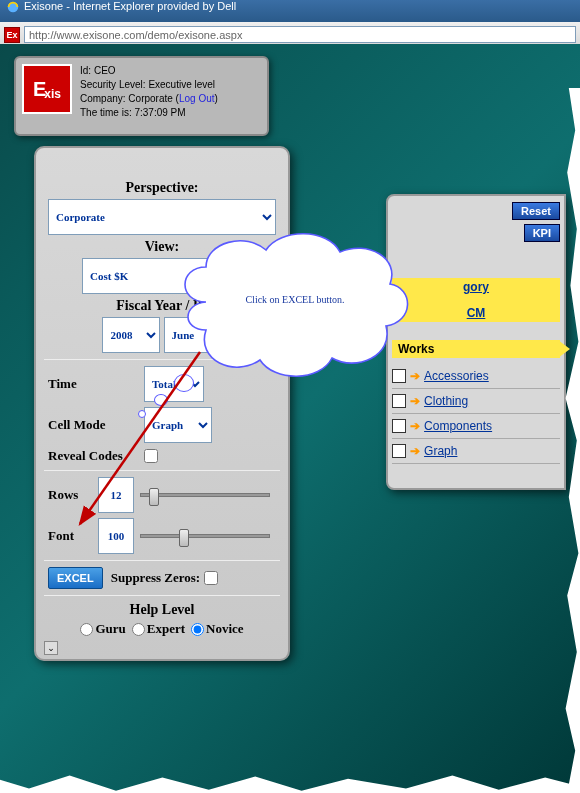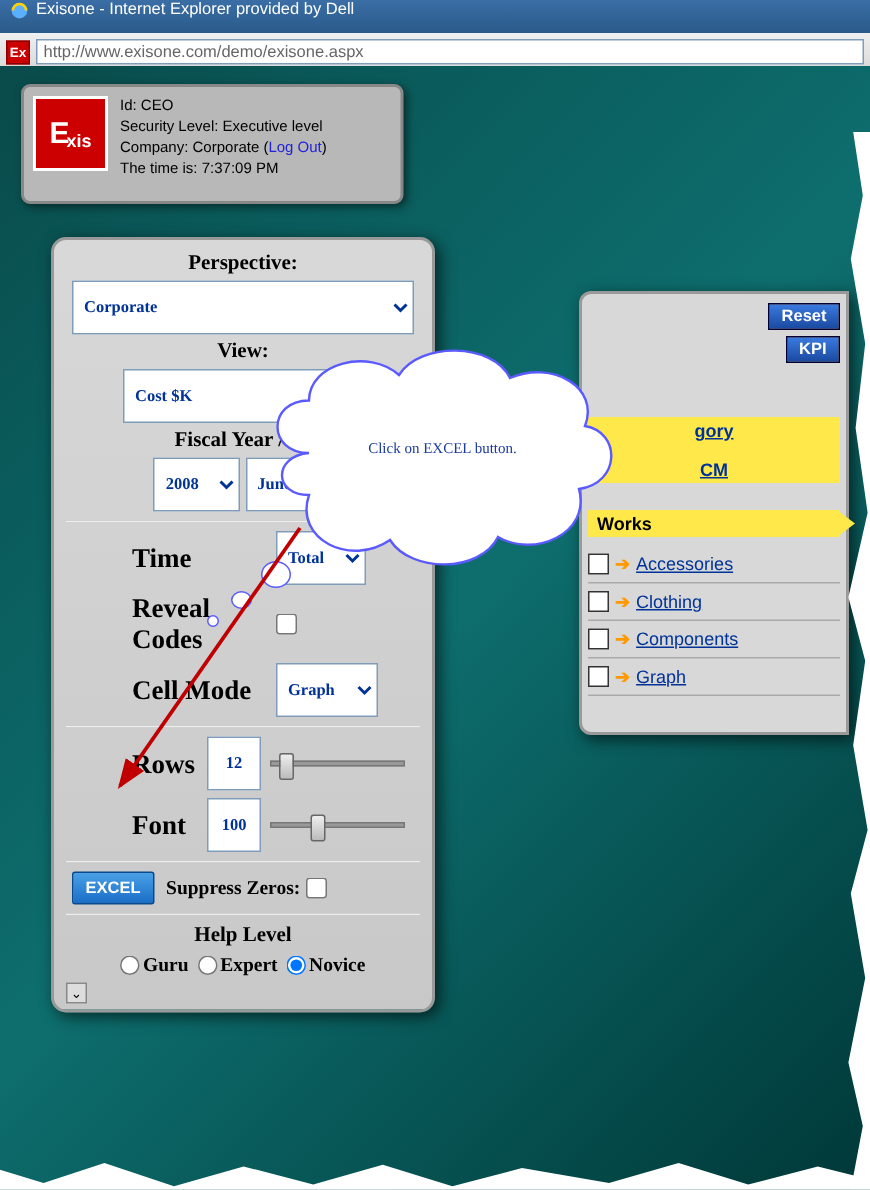--- a/index.html
+++ b/index.html
@@ -19,25 +19,25 @@
 
   
   .userbox { position:absolute; left:14px; top:12px; width:255px; height:80px; background:#b8b8b8; border:2px solid #888; border-radius:6px; display:flex; padding:6px; box-shadow:2px 2px 6px rgba(0,0,0,.5);}
   .logo { width:50px; height:50px; background:#c00; border:2px solid #fff; color:#fff; font-weight:bold; font-size:20px; display:flex; align-items:center; justify-content:center; margin-right:8px;}
   .logo .xis { font-size:12px; margin-top:10px; margin-left:-2px;}
   .userinfo { font-size:10px; color:#000; line-height:14px; }
   .userinfo b { font-weight:bold; }
   .userinfo a { color:#22d; cursor:pointer;}
 
   
-  .panel { position:absolute; left:34px; top:114px; width:256px; background:linear-gradient(#d8d8d8,#c8c8c8); border:2px solid #999; border-radius:10px; padding:4px 12px 22px; box-shadow:3px 3px 10px rgba(0,0,0,.6);}
+  .panel { position:absolute; left:34px; top:102px; width:256px; background:linear-gradient(#d8d8d8,#c8c8c8); border:2px solid #999; border-radius:10px; padding:28px 12px 22px; box-shadow:3px 3px 10px rgba(0,0,0,.6);}
   .panel .section-label { text-align:center; font-weight:bold; font-family: "Times New Roman", serif; font-size:14px; margin:4px 0 3px; color:#000;}
   .panel select, .panel input[type=text] { font-family:Tahoma; font-size:11px; color:#003399; font-weight:bold; border:1px solid #7f9db9; background:#fff; height:36px; padding:0 3px;}
   .panel .row { display:flex; align-items:center; margin:5px 0; }
-  .panel .lbl { font-weight:bold; font-family:"Times New Roman",serif; font-size:18px; width:96px;margin-left:40px;}
+  .panel .lbl { font-weight:bold; font-family:"Times New Roman",serif; font-size:13px; width:96px;}
   .panel .divider { height:1px; background:#999; margin:6px -4px; border-bottom:1px solid #eee;}
   .panel .center { text-align:center; }
   .chk { width:14px; height:14px; }
   .slider { flex:1; }
   .slider-track { position:relative; height:4px; background:#999; border:1px solid #777; margin:0 6px;}
   .slider-thumb { position:absolute; top:-6px; width:10px; height:18px; background:linear-gradient(#eee,#bbb); border:1px solid #666; border-radius:2px;}
   .num-input { width:36px; text-align:center;}
   .excel-btn { background:linear-gradient(#4aa0e6,#1a6ec6); color:#fff; font-weight:bold; font-size:11px; padding:4px 8px; border:1px solid #0a4a8a; cursor:pointer; border-radius:2px;}
   .radio-row { display:flex; gap:6px; justify-content:center; align-items:center; }
   .radio-row label { display:flex; align-items:center; gap:2px; font-weight:bold; font-family:"Times New Roman",serif; font-size:13px;}
@@ -112,26 +112,26 @@
       <select style="width:58px"><option>2008</option></select>
       <select style="width:58px"><option>June</option></select>
     </div>
 
     <div class="divider"></div>
     <div class="row">
         <span class="lbl">Time</span>
         <select style="width:60px"><option>Total</option></select>
       </div>
     <div class="row">
+        <span class="lbl">Cell Mode</span>
+        <select style="width:68px"><option>Graph</option></select>
+      </div>
+    <div class="row">
         <span class="lbl">Reveal Codes</span>
         <input type="checkbox" class="chk" style="">
-      </div>
-    <div class="row">
-        <span class="lbl">Cell Mode</span>
-        <select style="width:68px"><option>Graph</option></select>
       </div>
 
     <div class="divider"></div>
     <div class="row">
       <span class="lbl" style="width:50px">Rows</span>
       <input type="text" class="num-input" value="12" style="">
       <div class="slider">
           <div class="slider-track">
             <div class="slider-thumb" style="left:6%"></div>
           </div>

